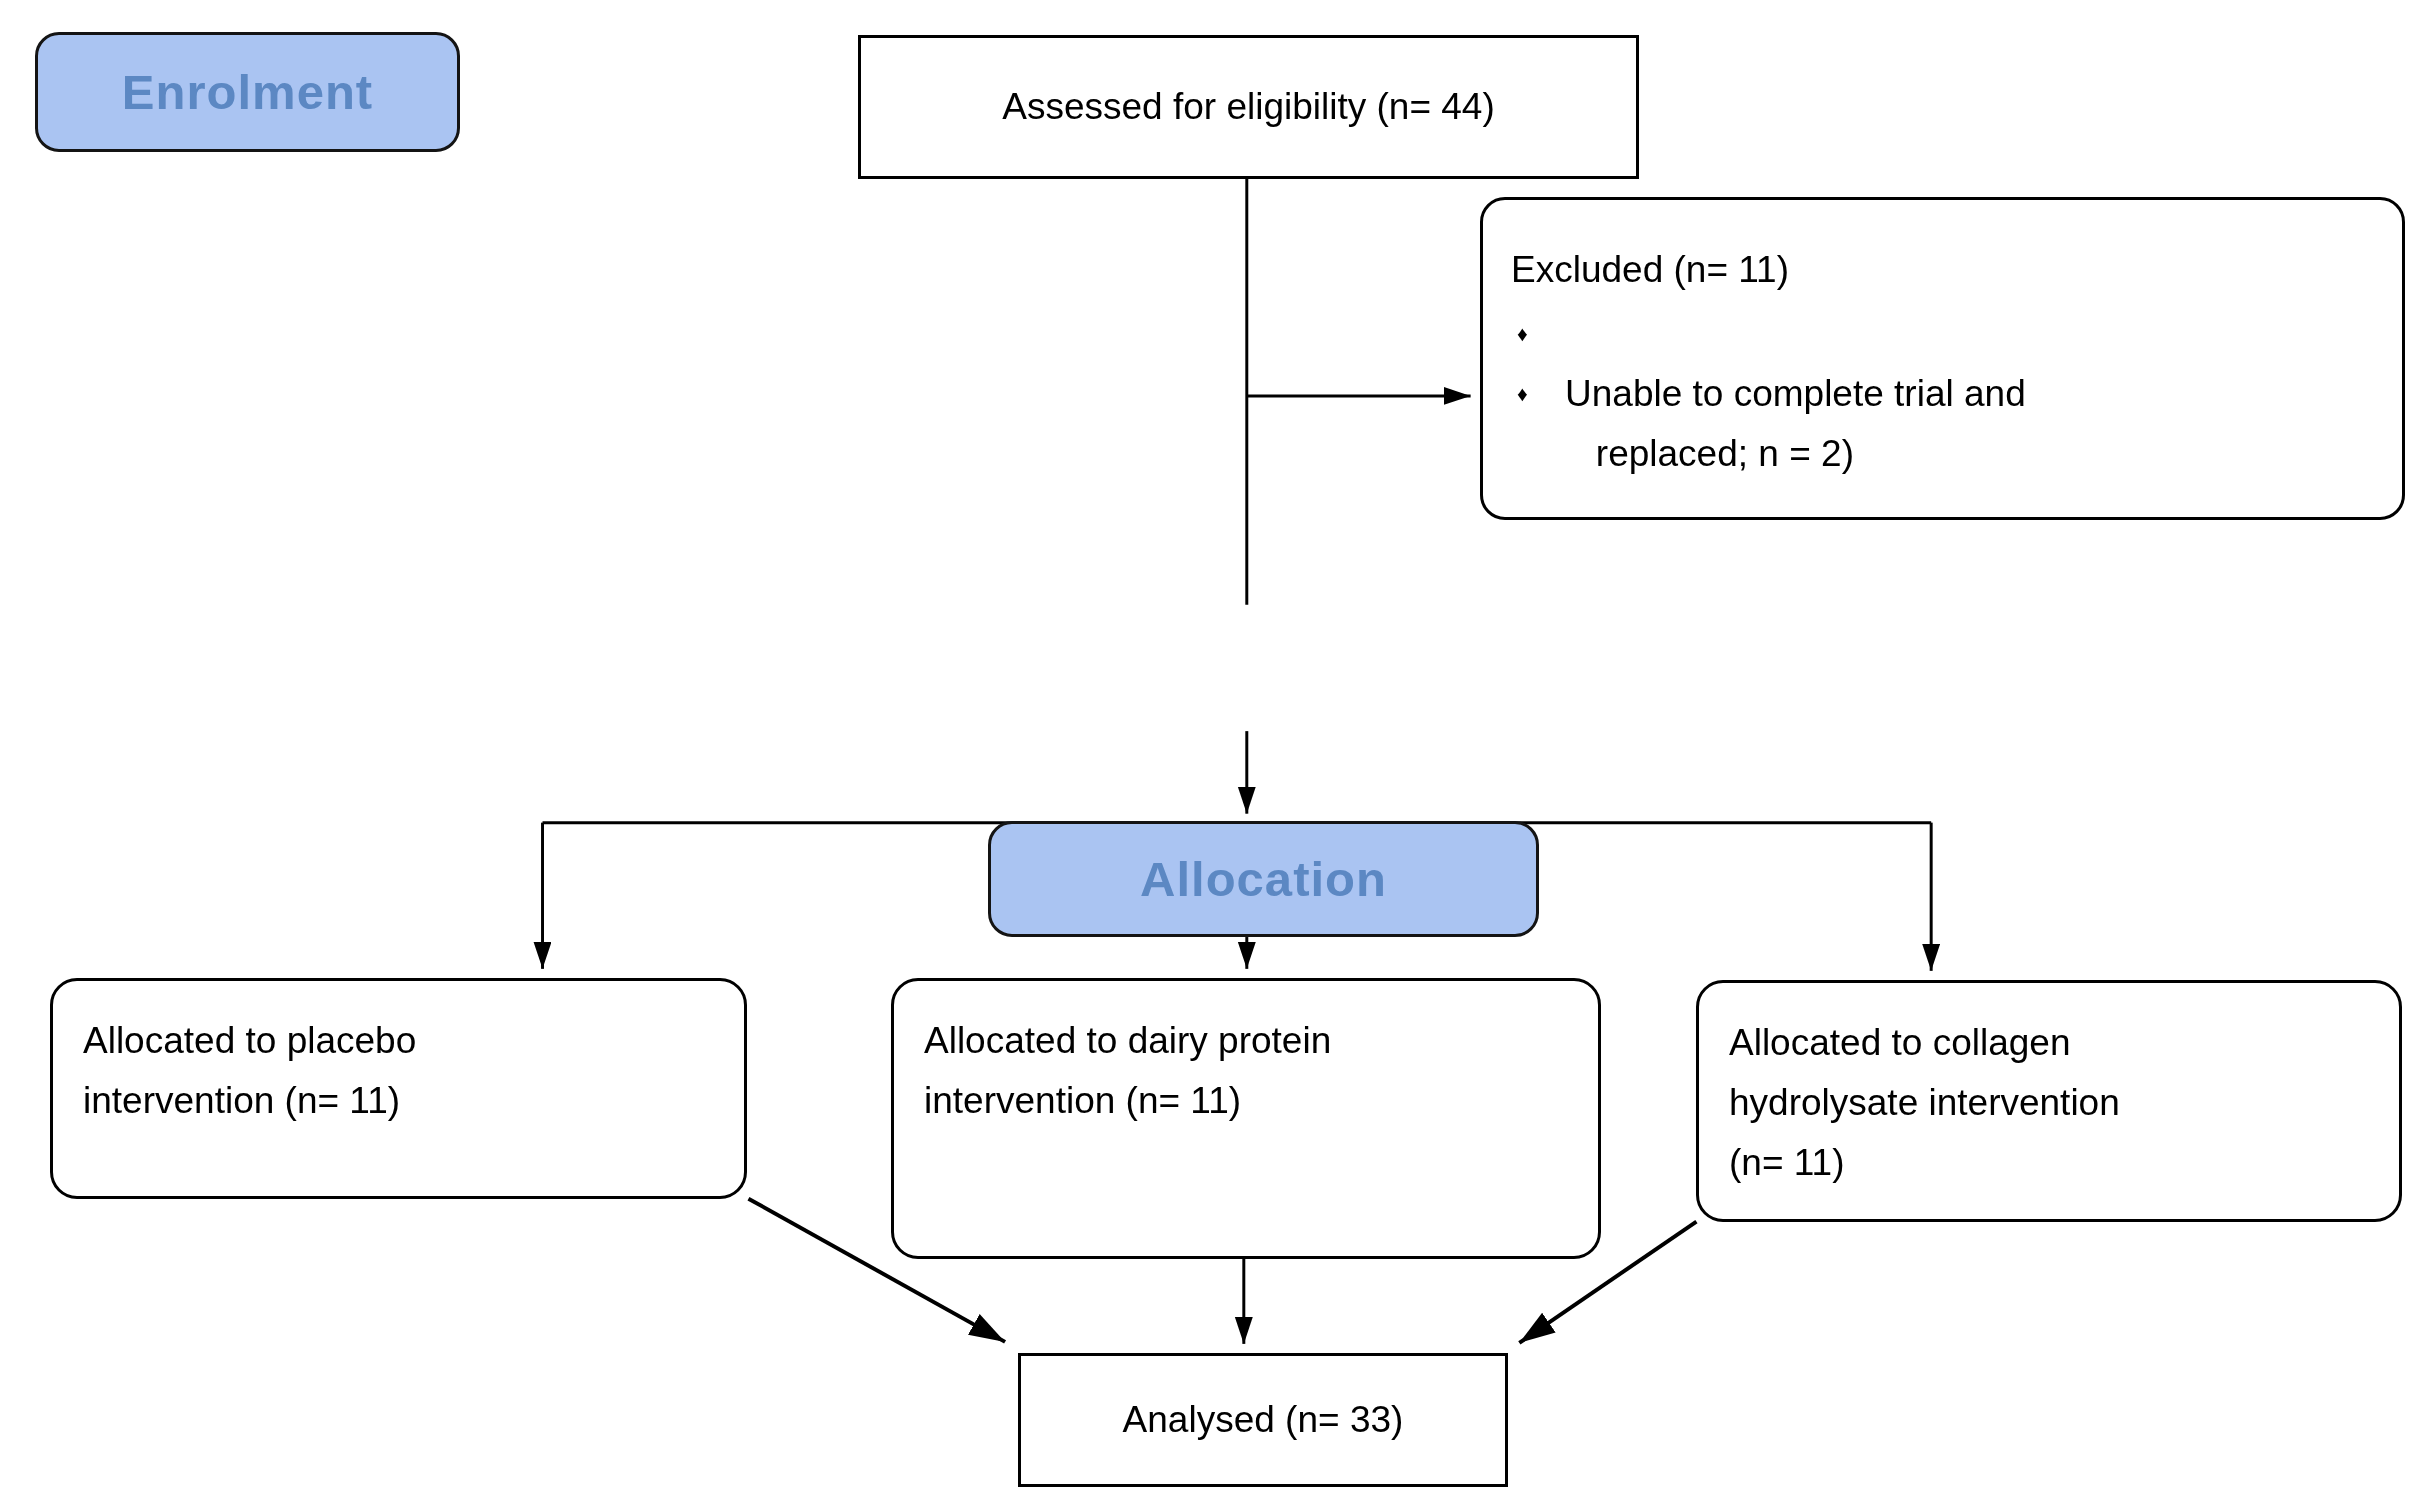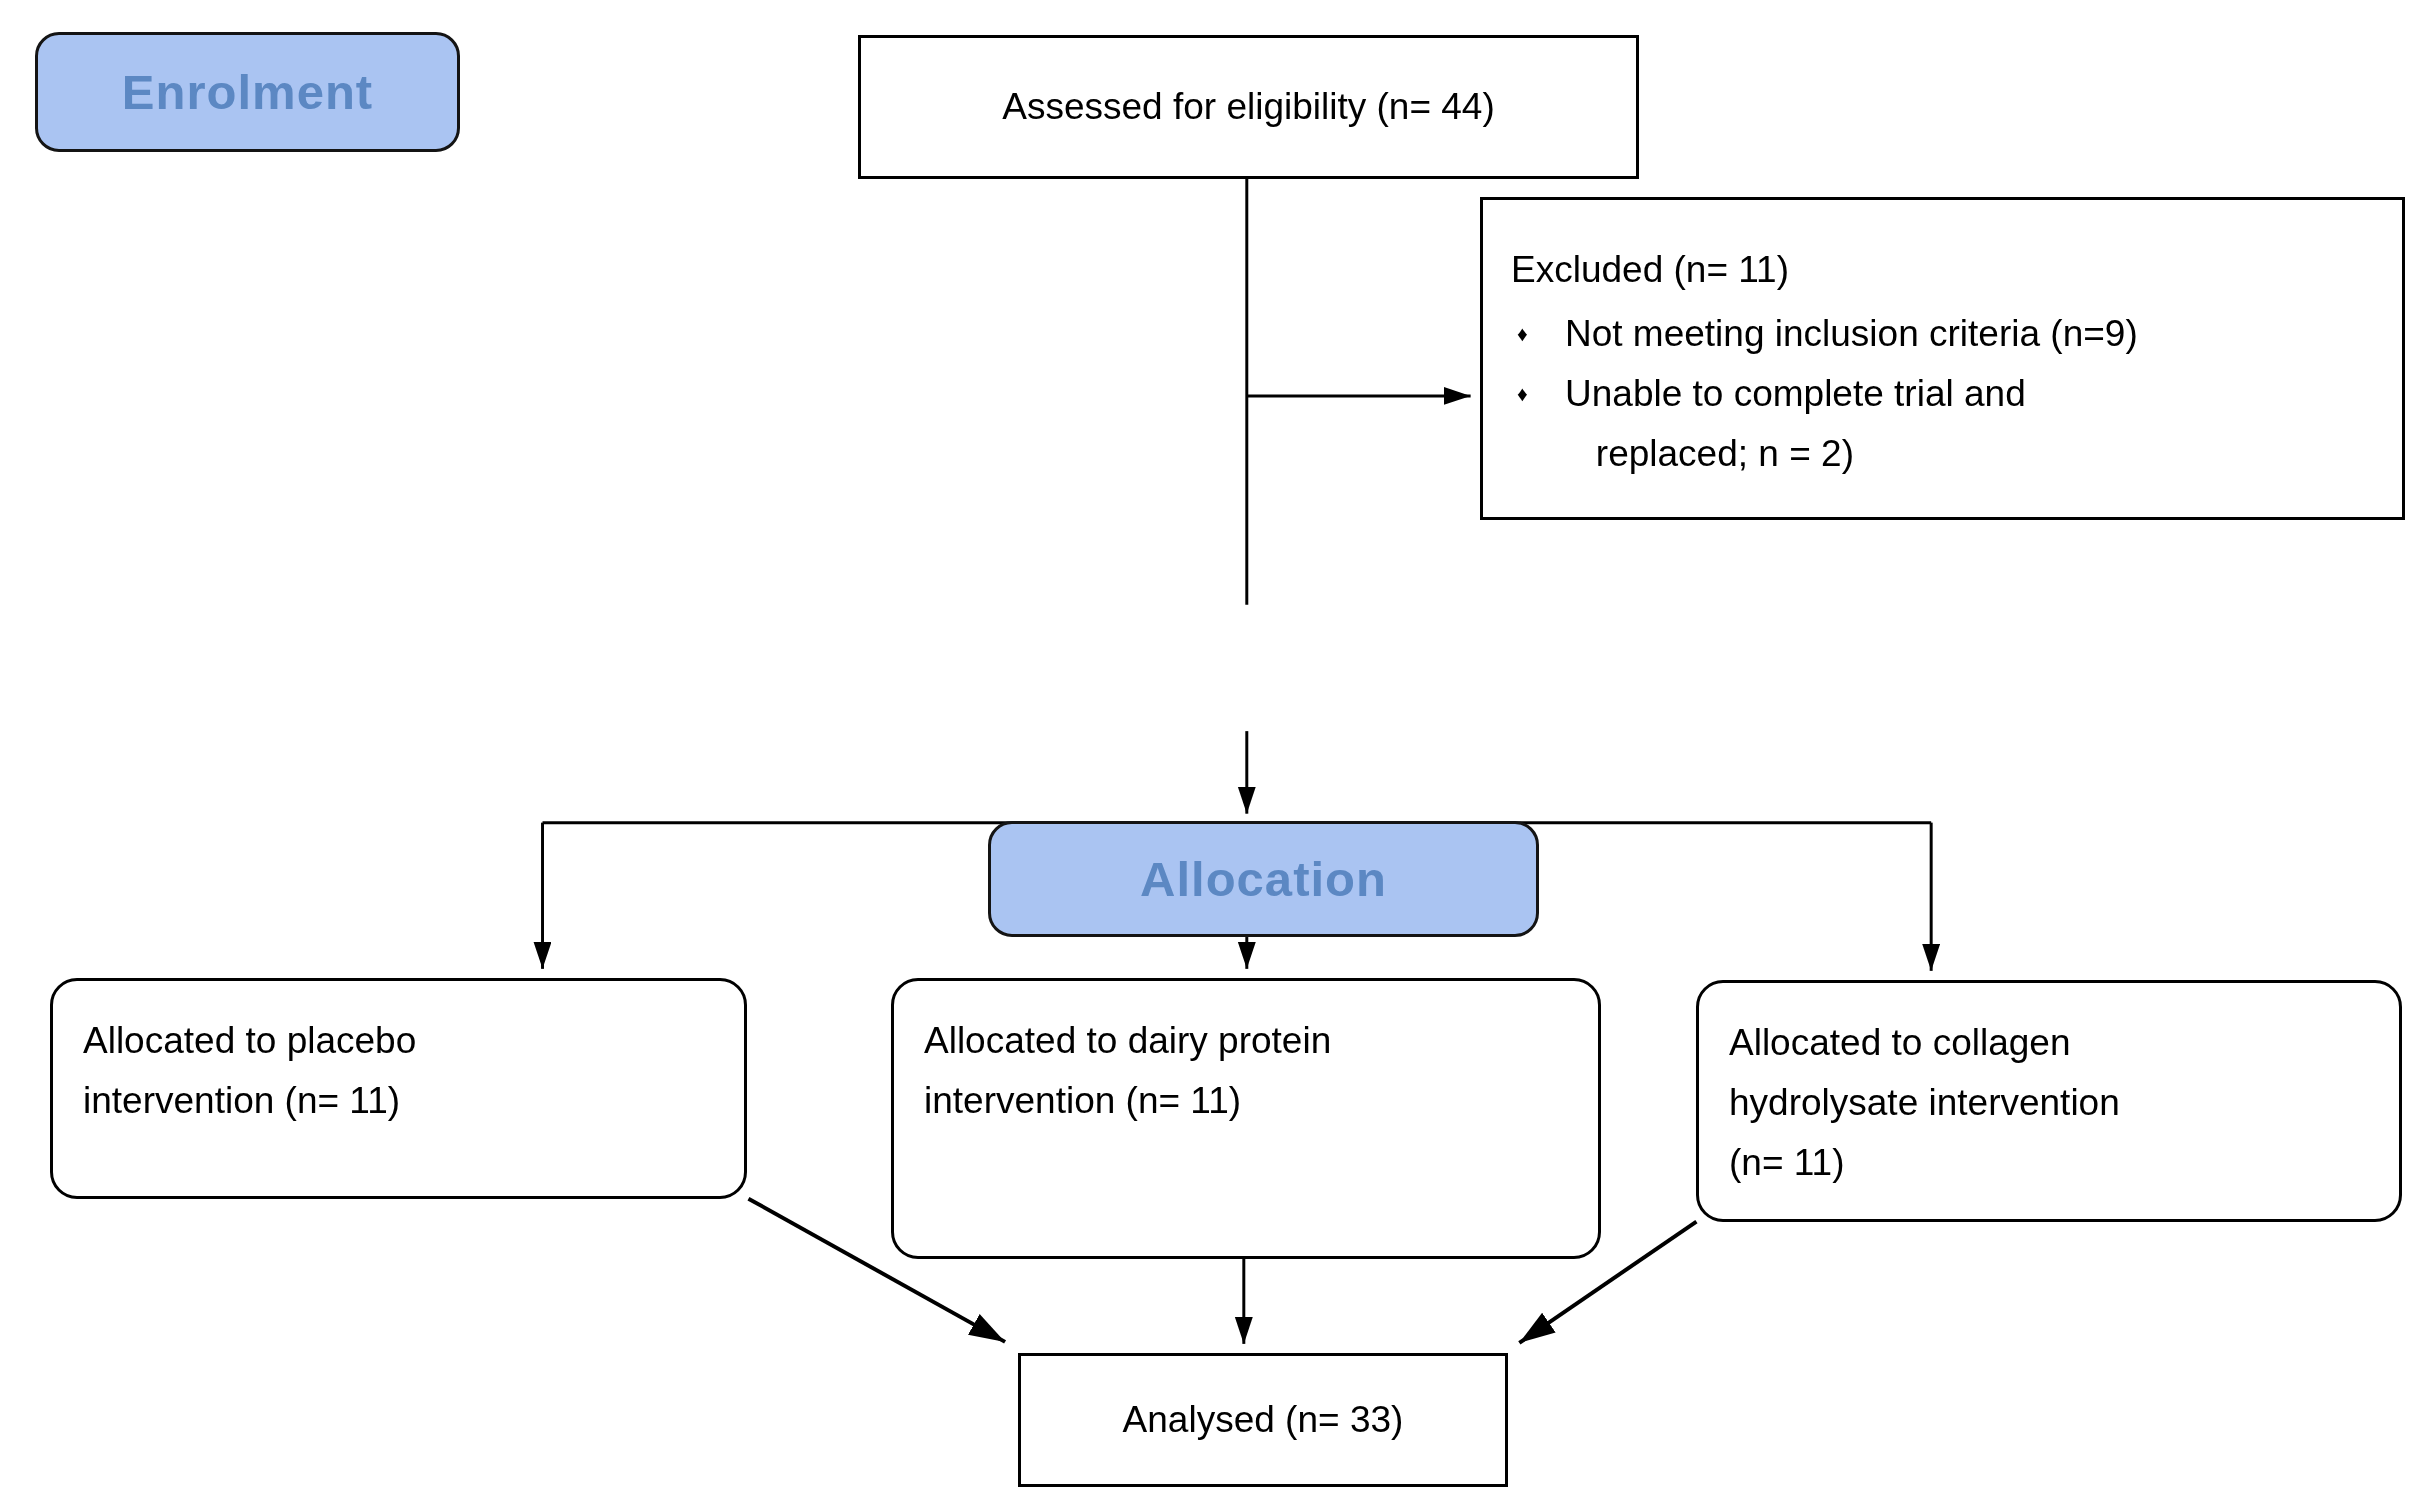--- a/index.html
+++ b/index.html
@@ -114,25 +114,24 @@
   </svg>
 
   <div class="stage" id="enrolment-stage" style="left:18px; top:32px; width:425px; height:120px;">
     <span>Enrolment</span>
   </div>
 
   <div class="box center" style="left:858px; top:35px; width:781px; height:144px;">
     <span>Assessed for eligibility (n= 44)</span>
   </div>
 
-  <div class="box" id="excluded-box" style="left:1480px; top:197px; width:925px; height:323px;">
+  <div class="box" id="excluded-box" style="left:1480px; top:197px; width:925px; height:323px;border-radius:25px;">
     <div class="excl-title">Excluded (n= 11)</div>
     <div class="bullet">
       <span class="diamond">♦</span>
-      <span class="btext">Not meeting inclusion criteria (n=9)</span>
     </div>
     <div class="bullet">
       <span class="diamond">♦</span>
       <span class="btext">Unable to complete trial and
    replaced; n = 2)</span>
     </div>
   </div>
 
 
   <div class="stage" id="allocation-stage" style="left:971px; top:821px; width:551px; height:116px;">

